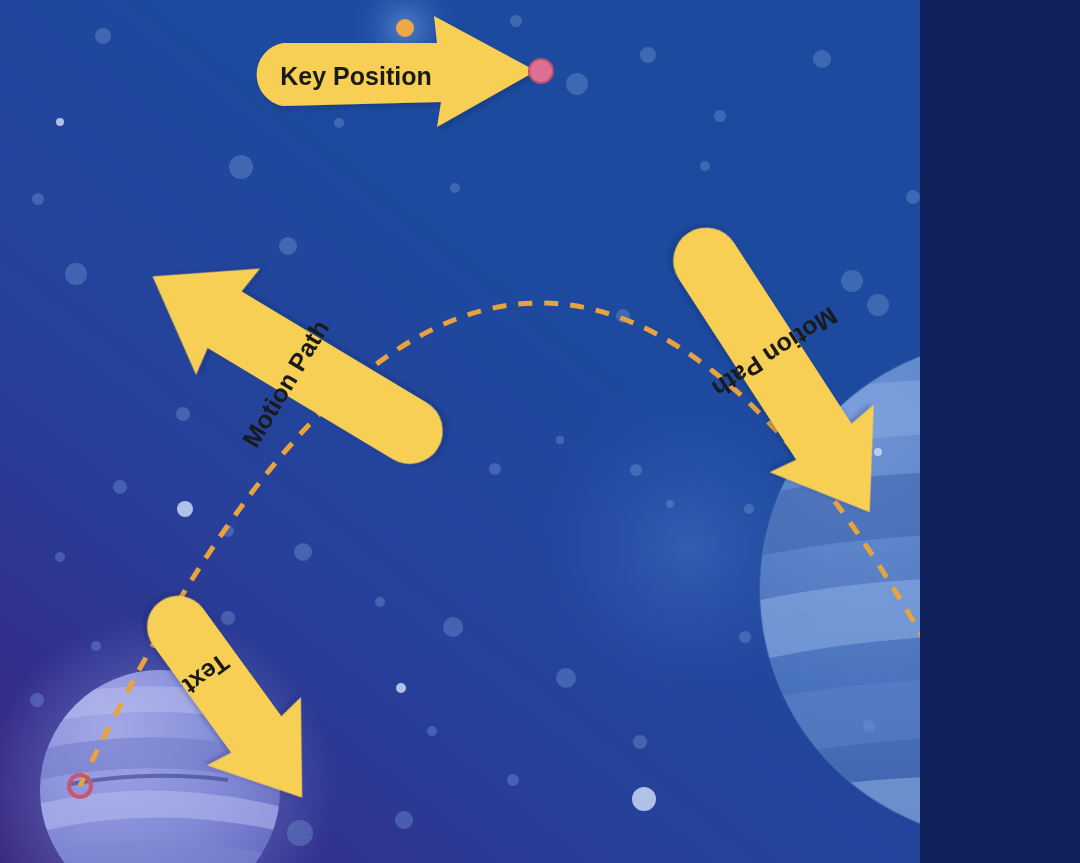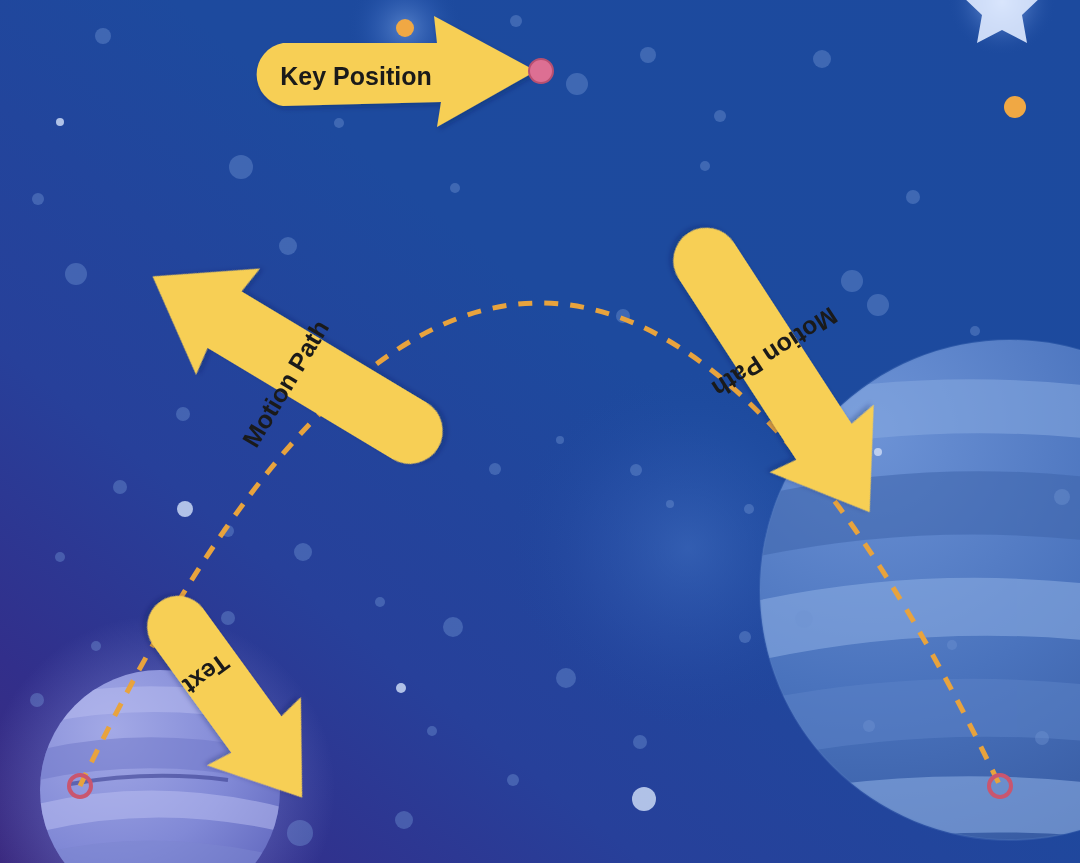--- a/index.html
+++ b/index.html
@@ -5,21 +5,21 @@
   html, body {
     margin: 0;
     padding: 0;
     background: #10205a;
   }
   body {
     font-family: "Liberation Sans", sans-serif;
   }
   #stage {
     position: relative;
-    width: 1080px;
+    width: 920px;
     height: 863px;
     overflow: hidden;
   }
   #scene {
     position: absolute;
     inset: 0;
     width: 1080px;
     height: 863px;
     display: block;
   }

